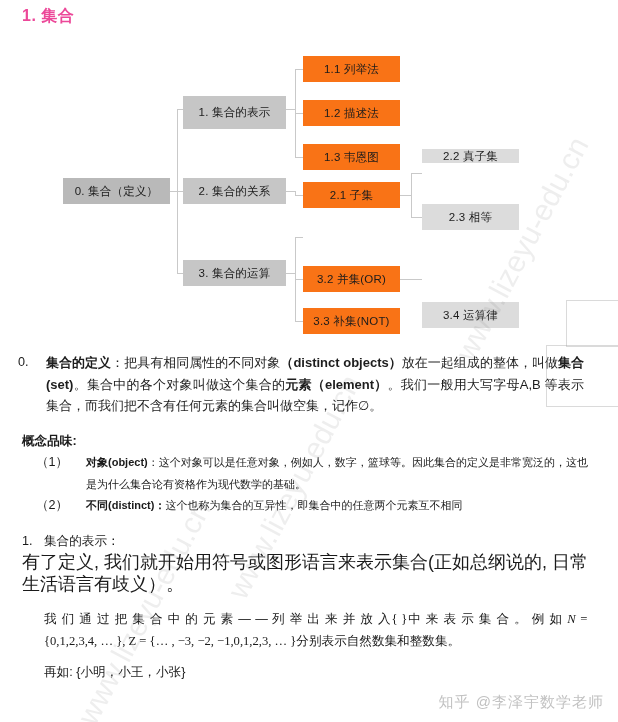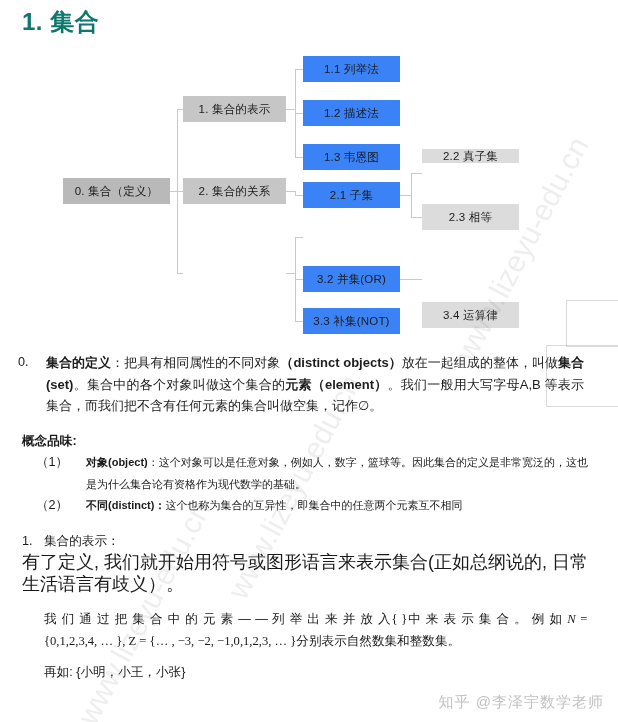--- a/index.html
+++ b/index.html
@@ -42,24 +42,24 @@
     border: 1px solid rgba(150,150,150,0.35);
   }
   .wm-rect-1 { left: 566px; top: 300px; width: 60px; height: 45px; border-right: none; }
   .wm-rect-2 { left: 546px; top: 345px; width: 80px; height: 60px; border-right: none; }
 
   
   #page-title {
     position: absolute;
     left: 22px;
     top: 6px;
-    font-size: 24px;
+    font-size: 16px;
     font-weight: bold;
     letter-spacing: 0.5px;
-    color: #0f766e;
+    color: #ec4899;
   }
 
   
   #mindmap {
     position: absolute;
     left: 0;
     top: 48px;
     width: 618px;
     height: 300px;
   }
@@ -69,21 +69,21 @@
     display: flex;
     align-items: center;
     justify-content: center;
     font-size: 11.5px;
     color: #1c1c1c;
     white-space: nowrap;
     letter-spacing: 0.2px;
   }
   .node.lvl0 { background: #b9b9b9; }
   .node.lvl1 { background: #c6c6c6; }
-  .node.lvl2 { background: #3b82f6; }
+  .node.lvl2 { background: #f97316; }
   .node.lvl3 { background: #dcdcdc; }
 
   .edge {
     position: absolute;
     background: #c9c9c9;
   }
   .edge.h { height: 1px; }
   .edge.v { width: 1px; }
 
   
@@ -213,22 +213,23 @@
     <div class="edge h" style="left: 411px; top: 169px; width: 11px;"></div>
     <div class="edge v" style="left: 411px; top: 125px; height: 44px;"></div>
     <div class="edge h" style="left: 286px; top: 225px; width: 9px;"></div>
     <div class="edge h" style="left: 295px; top: 189px; width: 8px;"></div>
     <div class="edge h" style="left: 295px; top: 231px; width: 8px;"></div>
     <div class="edge h" style="left: 295px; top: 273px; width: 8px;"></div>
     <div class="edge v" style="left: 295px; top: 189px; height: 84px;"></div>
     <div class="edge h" style="left: 400px; top: 231px; width: 11px;"></div>
     <div class="edge h" style="left: 411px; top: 231px; width: 11px;"></div>
     <div class="node lvl0" style="left: 63px; top: 130px; width: 107px; height: 26px;">0. 集合（定义）</div>
-    <div class="node lvl1" style="left: 183px; top: 48px; width: 103px; height: 26px;">1. 集合的表示</div>
+    <div class="node lvl1" style="left: 183px; top: 48px; width: 103px; height: 33px;">1. 集合的表示</div>
     <div class="node lvl1" style="left: 183px; top: 130px; width: 103px; height: 26px;">2. 集合的关系</div>
+    <div class="node lvl1" style="left: 183px; top: 212px; width: 103px; height: 26px;">3. 集合的运算</div>
     <div class="node lvl2" style="left: 303px; top: 8px; width: 97px; height: 26px;">1.1 列举法</div>
     <div class="node lvl2" style="left: 303px; top: 52px; width: 97px; height: 26px;">1.2 描述法</div>
     <div class="node lvl2" style="left: 303px; top: 96px; width: 97px; height: 26px;">1.3 韦恩图</div>
     <div class="node lvl2" style="left: 303px; top: 134px; width: 97px; height: 26px;">2.1 子集</div>
     <div class="node lvl2" style="left: 303px; top: 218px; width: 97px; height: 26px;">3.2 并集(OR)</div>
     <div class="node lvl2" style="left: 303px; top: 260px; width: 97px; height: 26px;">3.3 补集(NOT)</div>
     <div class="node lvl3" style="left: 422px; top: 101px; width: 97px; height: 14px;">2.2 真子集</div>
     <div class="node lvl3" style="left: 422px; top: 156px; width: 97px; height: 26px;">2.3 相等</div>
     <div class="node lvl3" style="left: 422px; top: 218px; width: 97px; height: 26px; margin-top: 36px;">3.4 运算律</div>
   </div>

